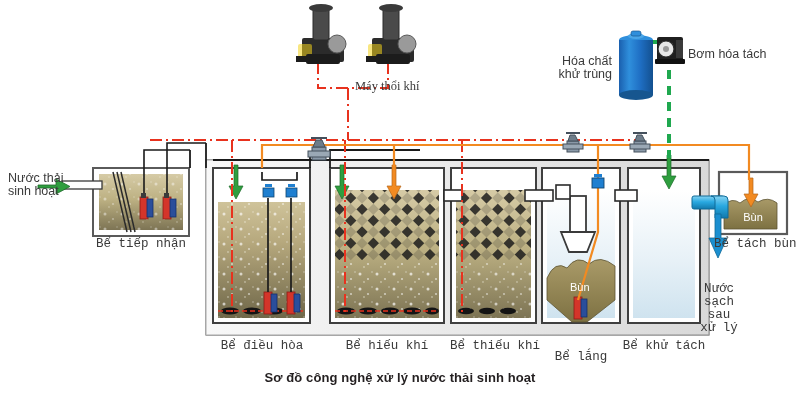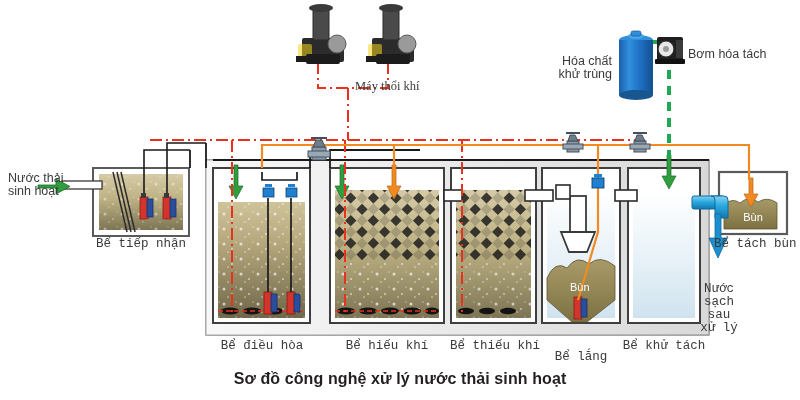--- a/index.html
+++ b/index.html
@@ -2,21 +2,21 @@
 <html><head>
 <meta charset="utf-8">
 <style>
   html,body{margin:0;padding:0;background:#ffffff;}
   body{width:800px;height:400px;overflow:hidden;
        font-family:"Liberation Sans","DejaVu Sans",sans-serif;color:#231f20;}
   #stage{position:relative;width:800px;height:400px;}
   .lbl{position:absolute;font-size:12.5px;line-height:13px;color:#3a3a3a;white-space:pre;}
   .lbl.c{text-align:center;font-family:Liberation Mono, monospace;}
   .title{position:absolute;left:0;top:370px;width:800px;text-align:center;
-         font-size:16px;font-weight:bold;color:#231f20;letter-spacing:.1px;}
+         font-size:13px;font-weight:bold;color:#231f20;letter-spacing:.1px;}
   svg{position:absolute;left:0;top:0;width:800px;height:400px;}
 </style>
 </head>
 <body>
 
 <div id="stage">
 
 <svg viewBox="0 0 800 400">
   <defs>
 

